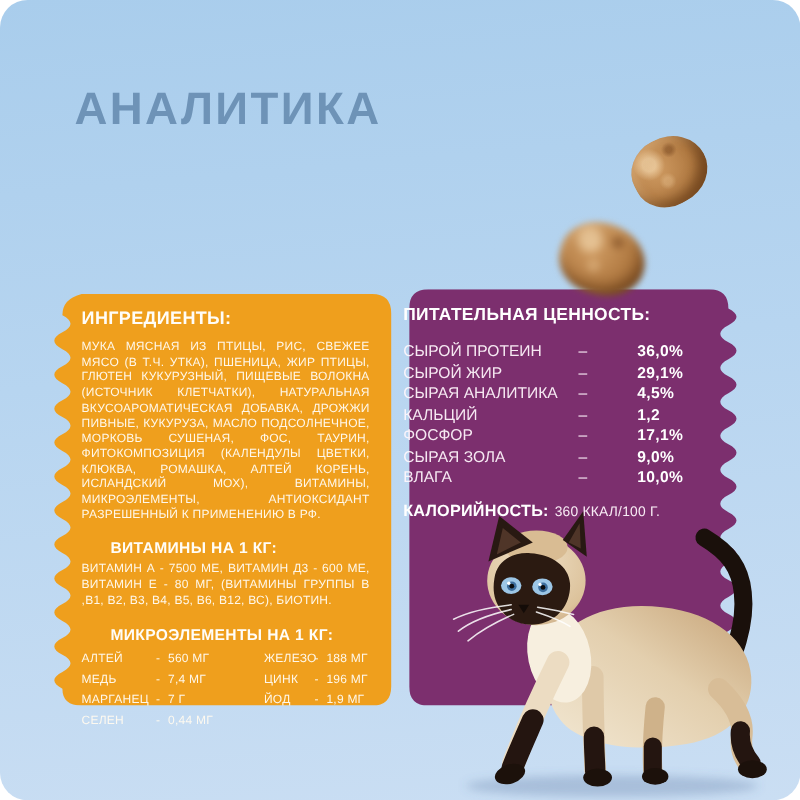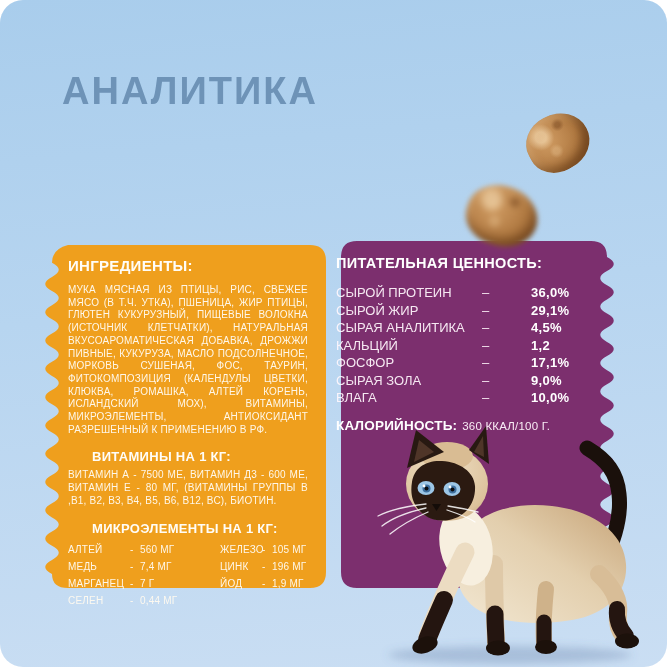--- a/index.html
+++ b/index.html
@@ -124,21 +124,21 @@
         <div class="mrow">
           <span class="m-label">СЕЛЕН</span>
           <span class="m-dash">-</span>
           <span class="m-value">0,44 МГ</span>
         </div>
       </div>
       <div class="micro-col micro-col-right">
         <div class="mrow">
           <span class="m-label">ЖЕЛЕЗО</span>
           <span class="m-dash">-</span>
-          <span class="m-value">105 МГ</span>
+          <span class="m-value">188 МГ</span>
         </div>
         <div class="mrow">
           <span class="m-label">ЦИНК</span>
           <span class="m-dash">-</span>
           <span class="m-value">196 МГ</span>
         </div>
         <div class="mrow">
           <span class="m-label">ЙОД</span>
           <span class="m-dash">-</span>
           <span class="m-value">1,9 МГ</span>

